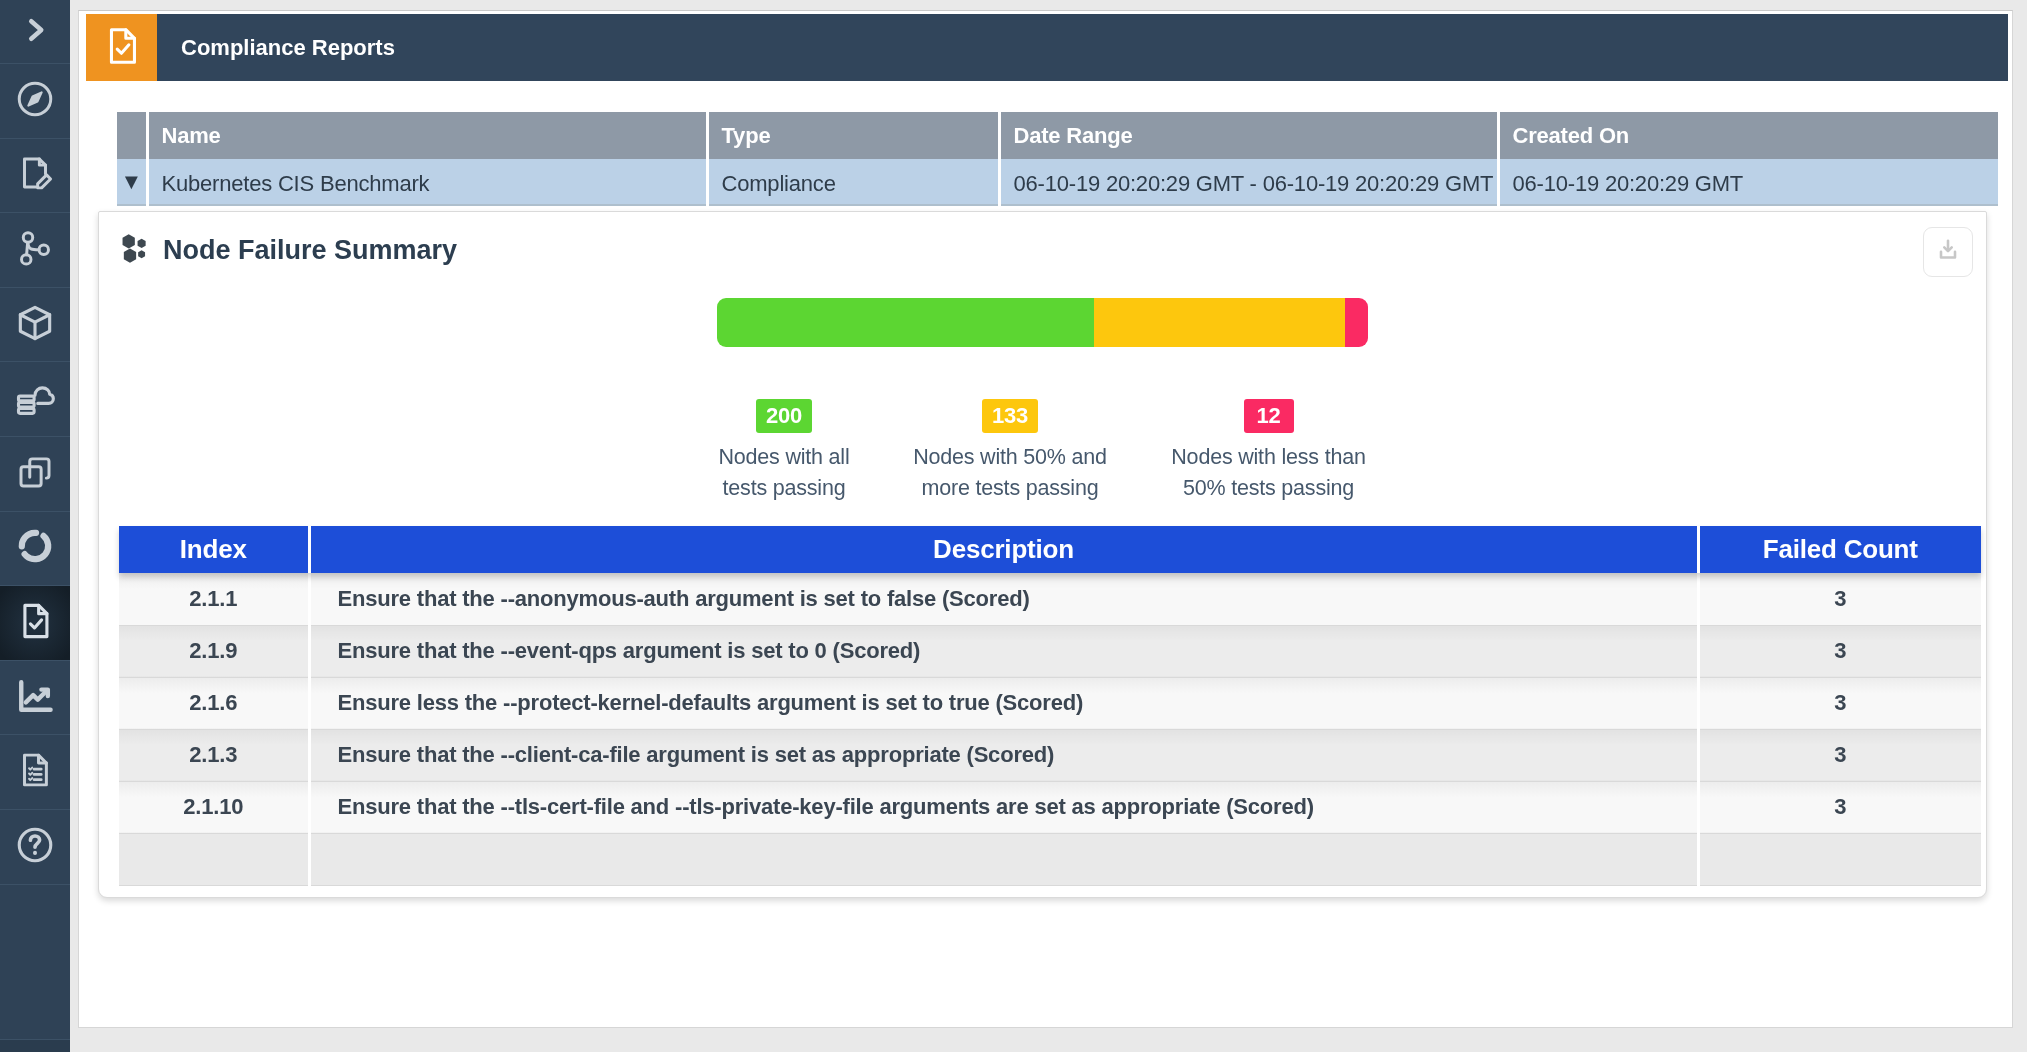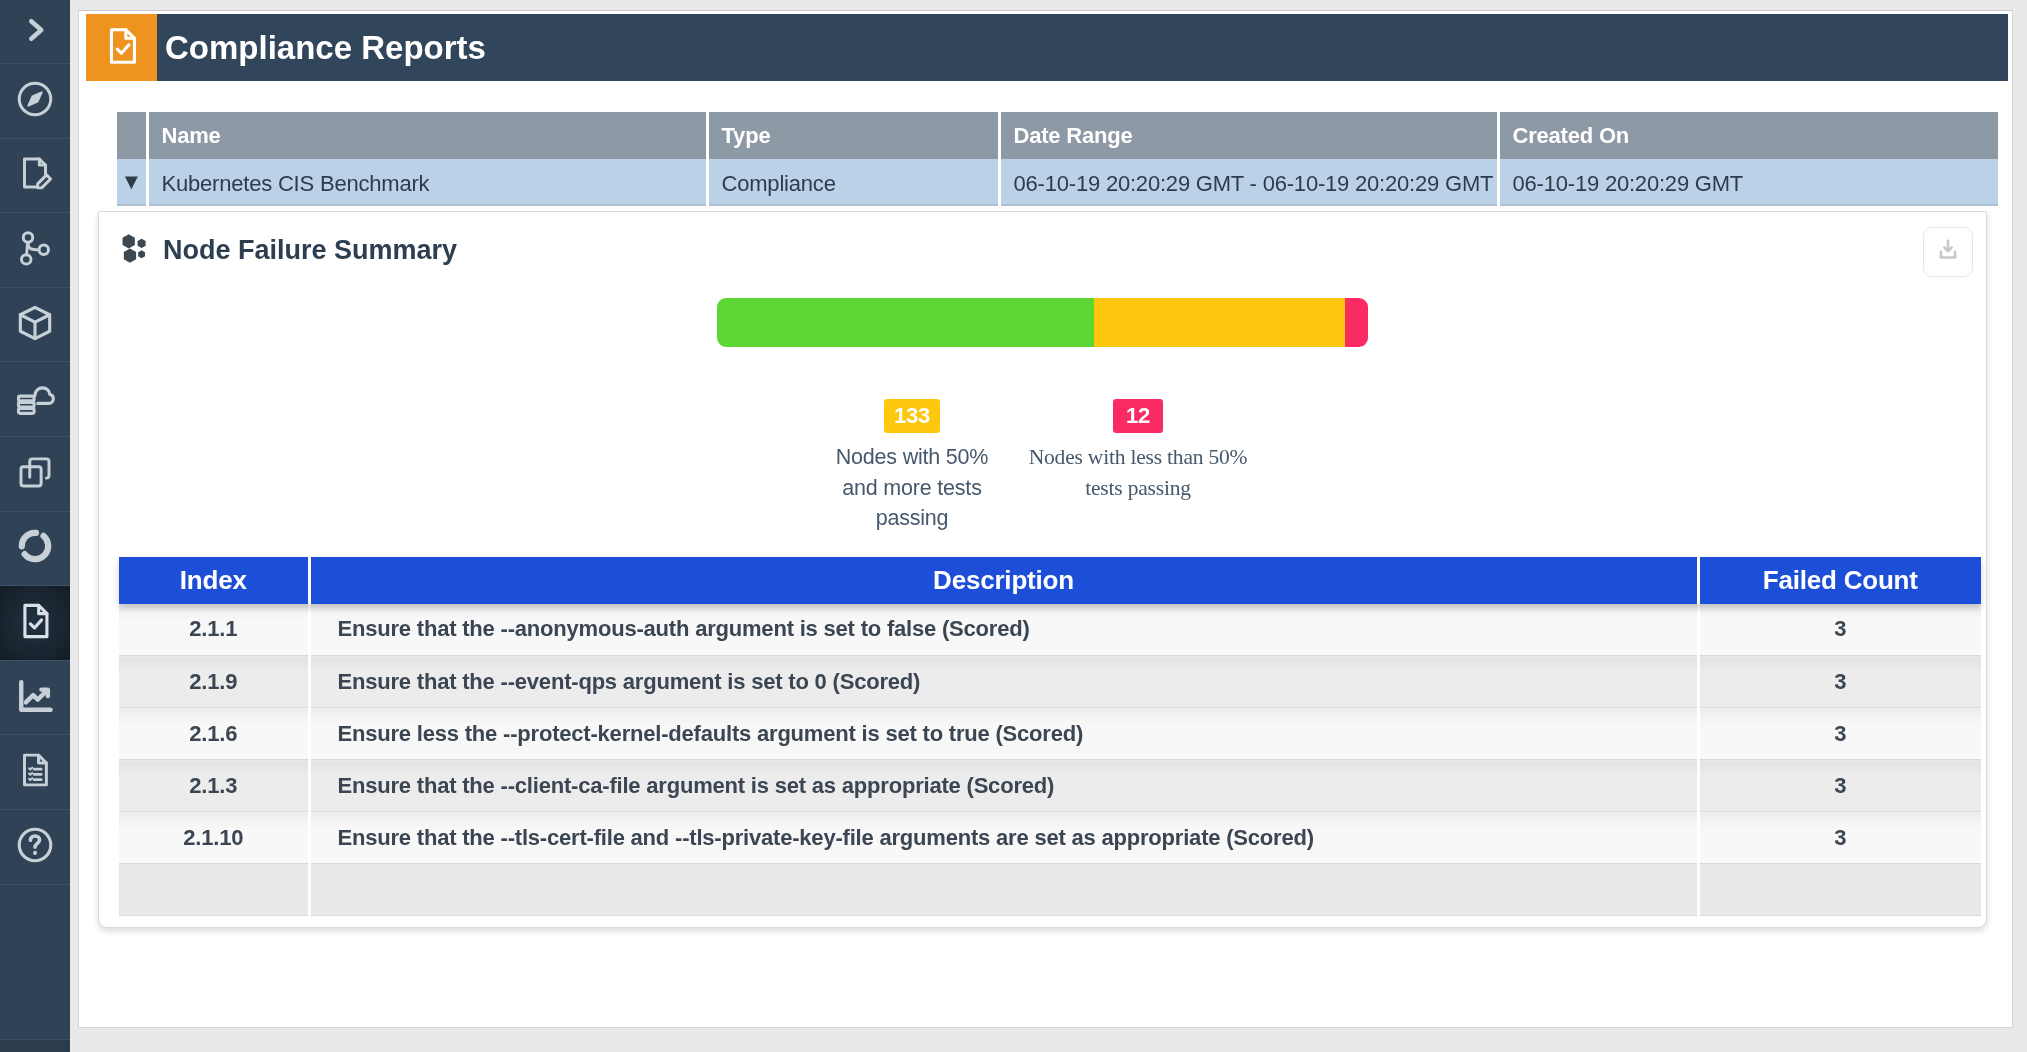--- a/index.html
+++ b/index.html
@@ -39,21 +39,21 @@
 
   
   .page-header { display:flex; height:67px; margin:3px 4px 0 7px; }
   .header-icon-box {
     width:71px; height:67px; background:#ef9320;
     display:flex; align-items:center; justify-content:center; flex:0 0 auto;
   }
   .header-icon-box svg { stroke:#ffffff; fill:none; stroke-width:1.6; stroke-linecap:round; stroke-linejoin:round; }
   .header-bar {
     flex:1; background:#31455b; color:#fff; display:flex; align-items:center;
-    padding-left:8px; font-size:33px; font-weight:600; letter-spacing:0;
+    padding-left:24px; font-size:22px; font-weight:600; letter-spacing:0;
   }
 
   
   table.reports {
     border-collapse:collapse; table-layout:fixed;
     margin:31px 16px 0 38px; width:1881px;
   }
   table.reports th, table.reports td { border-left:3px solid #ffffff; overflow:hidden; white-space:nowrap; }
   table.reports th:first-child, table.reports td:first-child { border-left:none; }
   table.reports thead th {
@@ -96,21 +96,21 @@
   .legend { display:flex; justify-content:center; gap:16px; margin-top:52px; }
   .legend-item { display:flex; flex-direction:column; align-items:center; }
   .legend-badge {
     min-width:50px; padding:4px 10px; border-radius:3px;
     color:#fff; font-size:22px; font-weight:700; text-align:center;
   }
   .legend-label {
     margin-top:9px; font-size:21.5px; color:#46586c; text-align:center; line-height:1.42;
   }
   .legend-item:nth-child(1) .legend-label { width:175px; }
-  .legend-item:nth-child(2) .legend-label { width:245px;font-family:Liberation Serif, serif; }
+  .legend-item:nth-child(2) .legend-label { width:245px; }
   .legend-item:nth-child(3) .legend-label { width:240px; }
 
   .section-head.second { margin-top:54px; }
 
   
   table.failed {
     border-collapse:collapse; table-layout:fixed;
     margin:23px 20px 0 20px; width:1862px;
   }
   table.failed th, table.failed td { border-left:3px solid #ffffff; }
@@ -329,20 +329,24 @@
     </div>
 
     <div class="stack-bar">
       <div class="stack-seg" style="width: 57.971%; background: rgb(92, 214, 50);"></div>
       <div class="stack-seg" style="width: 38.5507%; background: rgb(253, 199, 13);"></div>
       <div class="stack-seg" style="width: 3.47826%; background: rgb(250, 42, 99);"></div>
     </div>
 
     <div class="legend">
       <div class="legend-item">
+        <span class="legend-badge" style="background: rgb(92, 214, 50);">200</span>
+        <span class="legend-label">Nodes with all tests passing</span>
+      </div>
+      <div class="legend-item">
         <span class="legend-badge" style="background: rgb(253, 199, 13);">133</span>
         <span class="legend-label">Nodes with 50% and more tests passing</span>
       </div>
       <div class="legend-item">
         <span class="legend-badge" style="background: rgb(250, 42, 99);">12</span>
         <span class="legend-label">Nodes with less than 50% tests passing</span>
       </div>
     </div>
 
 

